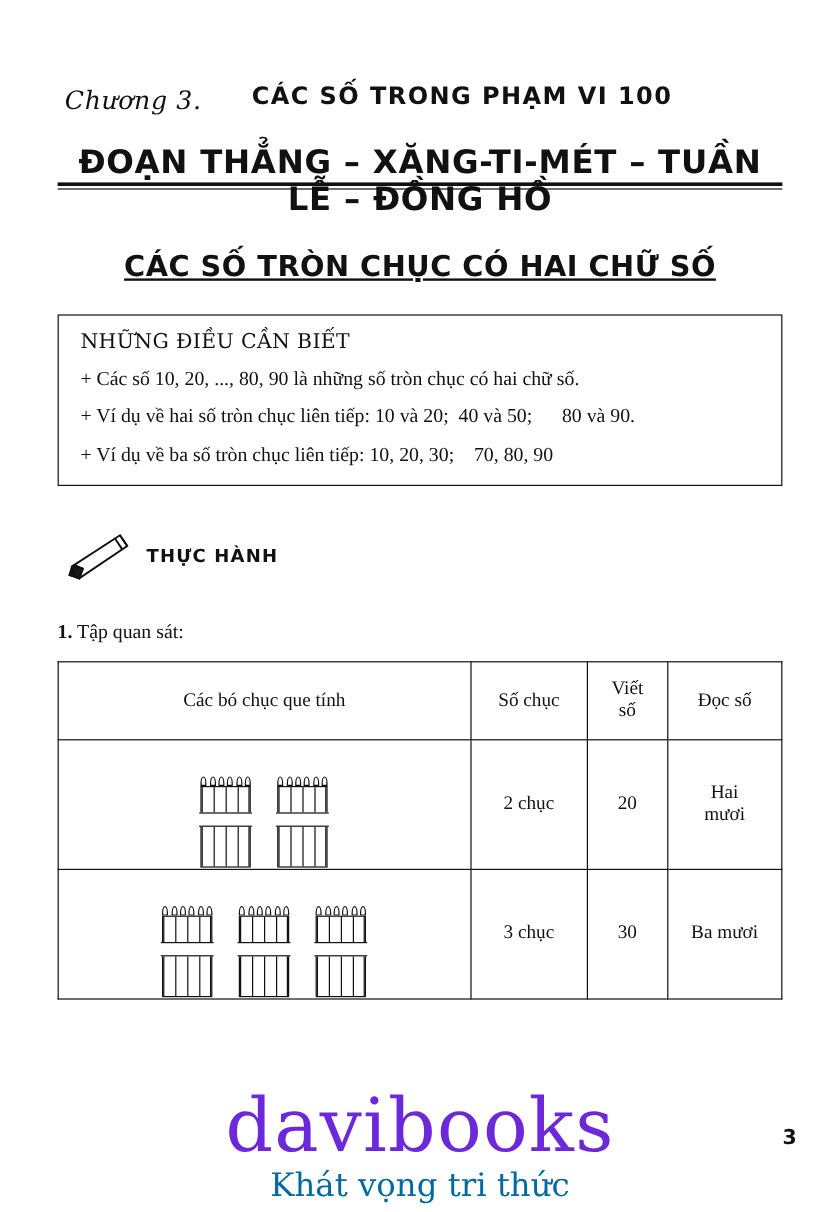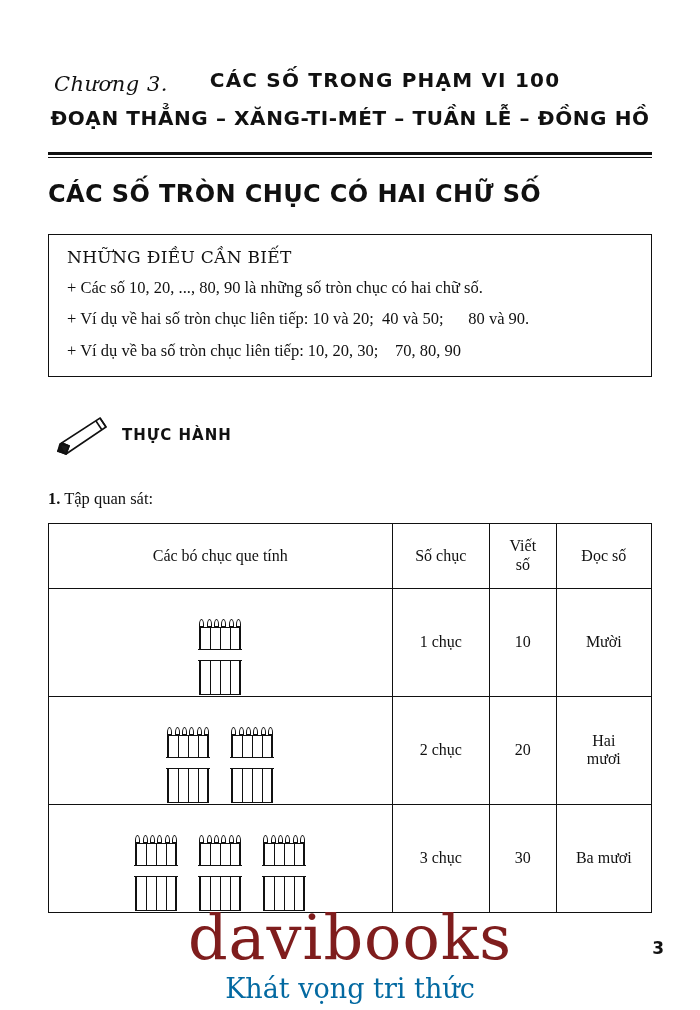--- a/index.html
+++ b/index.html
@@ -48,50 +48,51 @@
   .chapter-title-1 {
     font-family: "DejaVu Sans", sans-serif;
     font-weight: bold;
     font-size: 20px;
     letter-spacing: 1.2px;
     padding-left: 70px;
   }
   .chapter-title-2 {
     font-family: "DejaVu Sans", sans-serif;
     font-weight: bold;
-    font-size: 20px;
+    font-size: 27px;
     letter-spacing: 0.6px;
-    margin-top: 14px;
+    margin-top: 28px;
   }
   .rule-double {
     position: absolute;
     left: 0;
     right: 0;
     top: 88px;
     border-top: 3px solid #111;
   }
   .rule-double::after {
     content: "";
     display: block;
     position: absolute;
     left: 0;
     right: 0;
     top: 2px;
     border-top: 1px solid #111;
   }
 
   
   .lesson-title {
-    text-align: left;
+    text-align: center;
     font-family: "DejaVu Sans", sans-serif;
     font-weight: bold;
     font-size: 24px;
     letter-spacing: 0.4px;
-    margin-top: 24px;
+    margin-top: 52px;
     margin-bottom: 26px;
+    text-decoration: underline;
   }
 
   
   .know-box {
     border: 1.5px solid #111;
     padding: 12px 18px 14px 18px;
     position: relative;
   }
   .know-title {
     font-family: "DejaVu Serif", serif;
@@ -233,21 +234,21 @@
     position: absolute;
     left: 0;
     right: 0;
     bottom: 8px;
     text-align: center;
     pointer-events: none;
   }
   .wm-main {
     font-family: "DejaVu Serif", serif;
     font-size: 62px;
-    color: #7f1d1d;
+    color: #6d28d9;
     letter-spacing: 1px;
     line-height: 1;
   }
   .wm-sub {
     font-family: "DejaVu Serif", serif;
     font-size: 27px;
     color: #0369a1;
     margin-top: 6px;
     line-height: 1;
   }
@@ -329,49 +330,20 @@
                   </div>
                 <div class="body">
                     <i></i>
                     <i></i>
                     <i></i>
                     <i></i>
                     <i></i>
                   </div>
                 <div class="band"></div>
               </div>
-            </div>
-          </div>
-        </td>
-        <td>1 chục</td>
-        <td>10</td>
-        <td>Mười</td>
-      </tr>
-      <tr class="row-body">
-        <td>
-          <div class="bundle-cell">
-            <div class="bundles">
-              <div class="bundle">
-                <div class="tops">
-                    <i></i>
-                    <i></i>
-                    <i></i>
-                    <i></i>
-                    <i></i>
-                    <i></i>
-                  </div>
-                <div class="body">
-                    <i></i>
-                    <i></i>
-                    <i></i>
-                    <i></i>
-                    <i></i>
-                  </div>
-                <div class="band"></div>
-              </div>
               <div class="bundle">
                 <div class="tops">
                     <i></i>
                     <i></i>
                     <i></i>
                     <i></i>
                     <i></i>
                     <i></i>
                   </div>
                 <div class="body">

